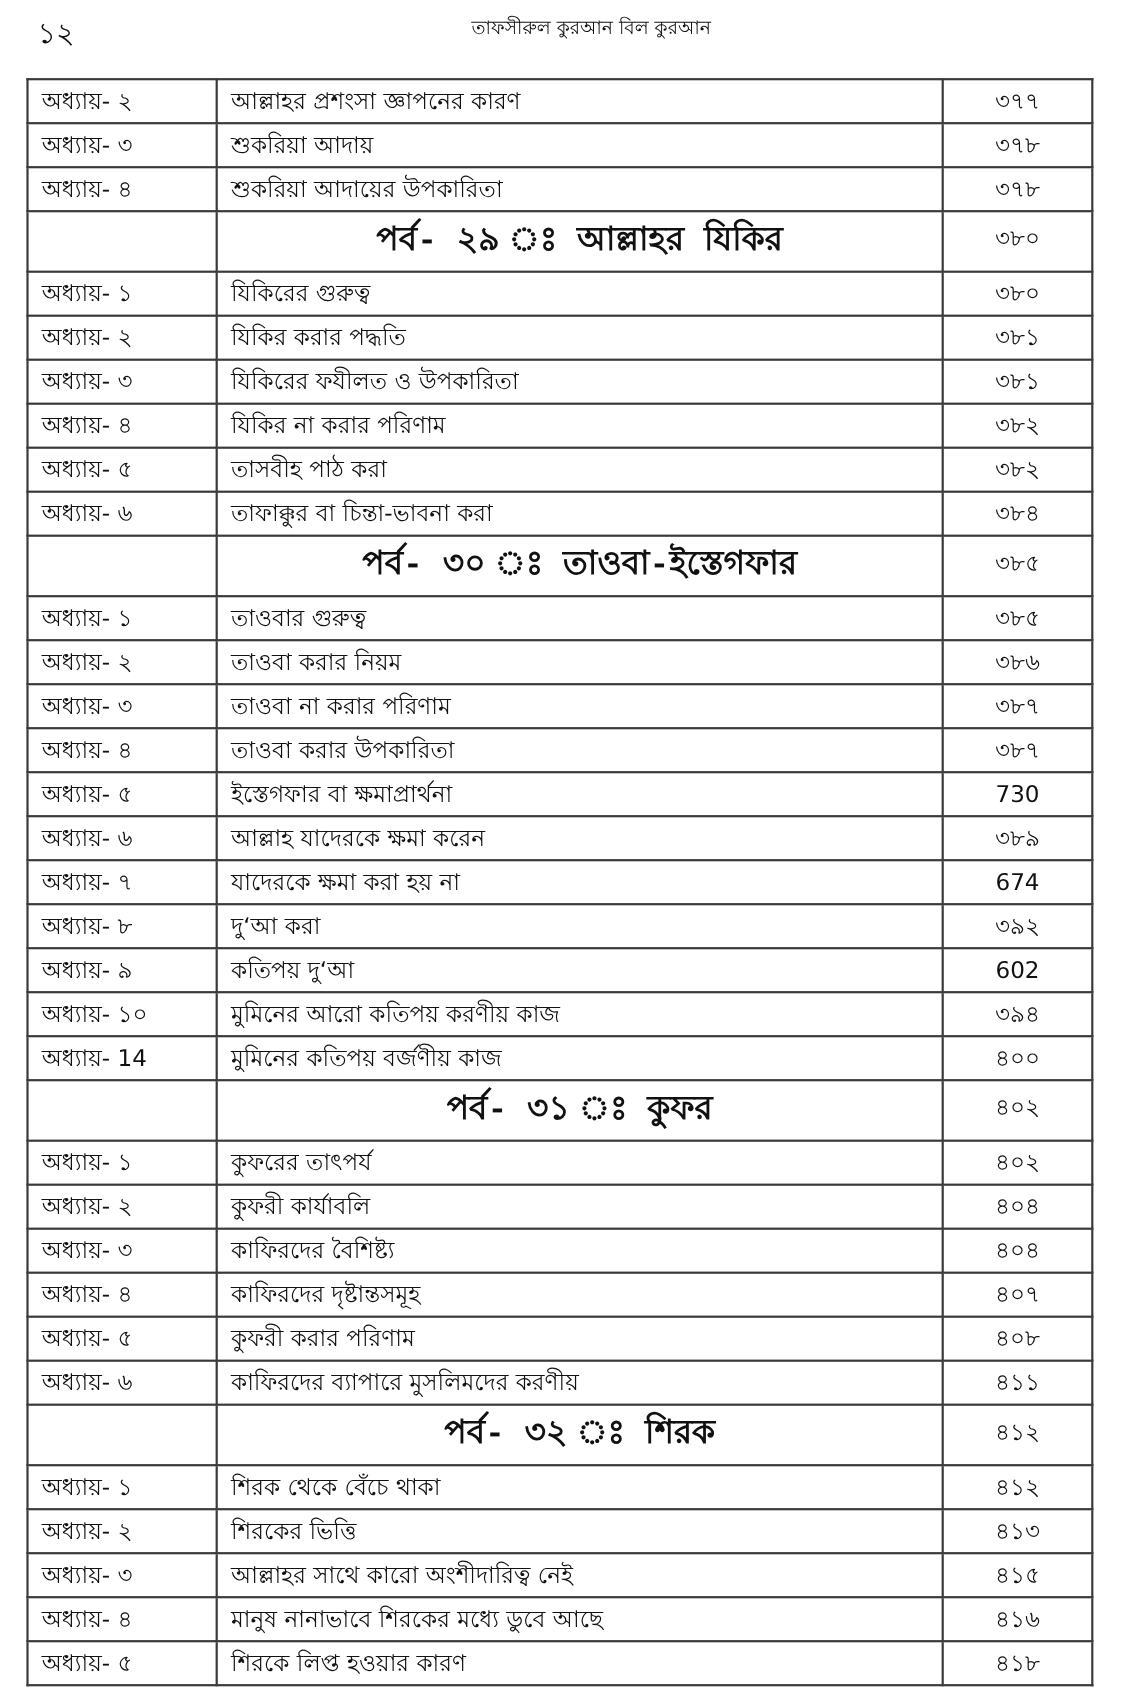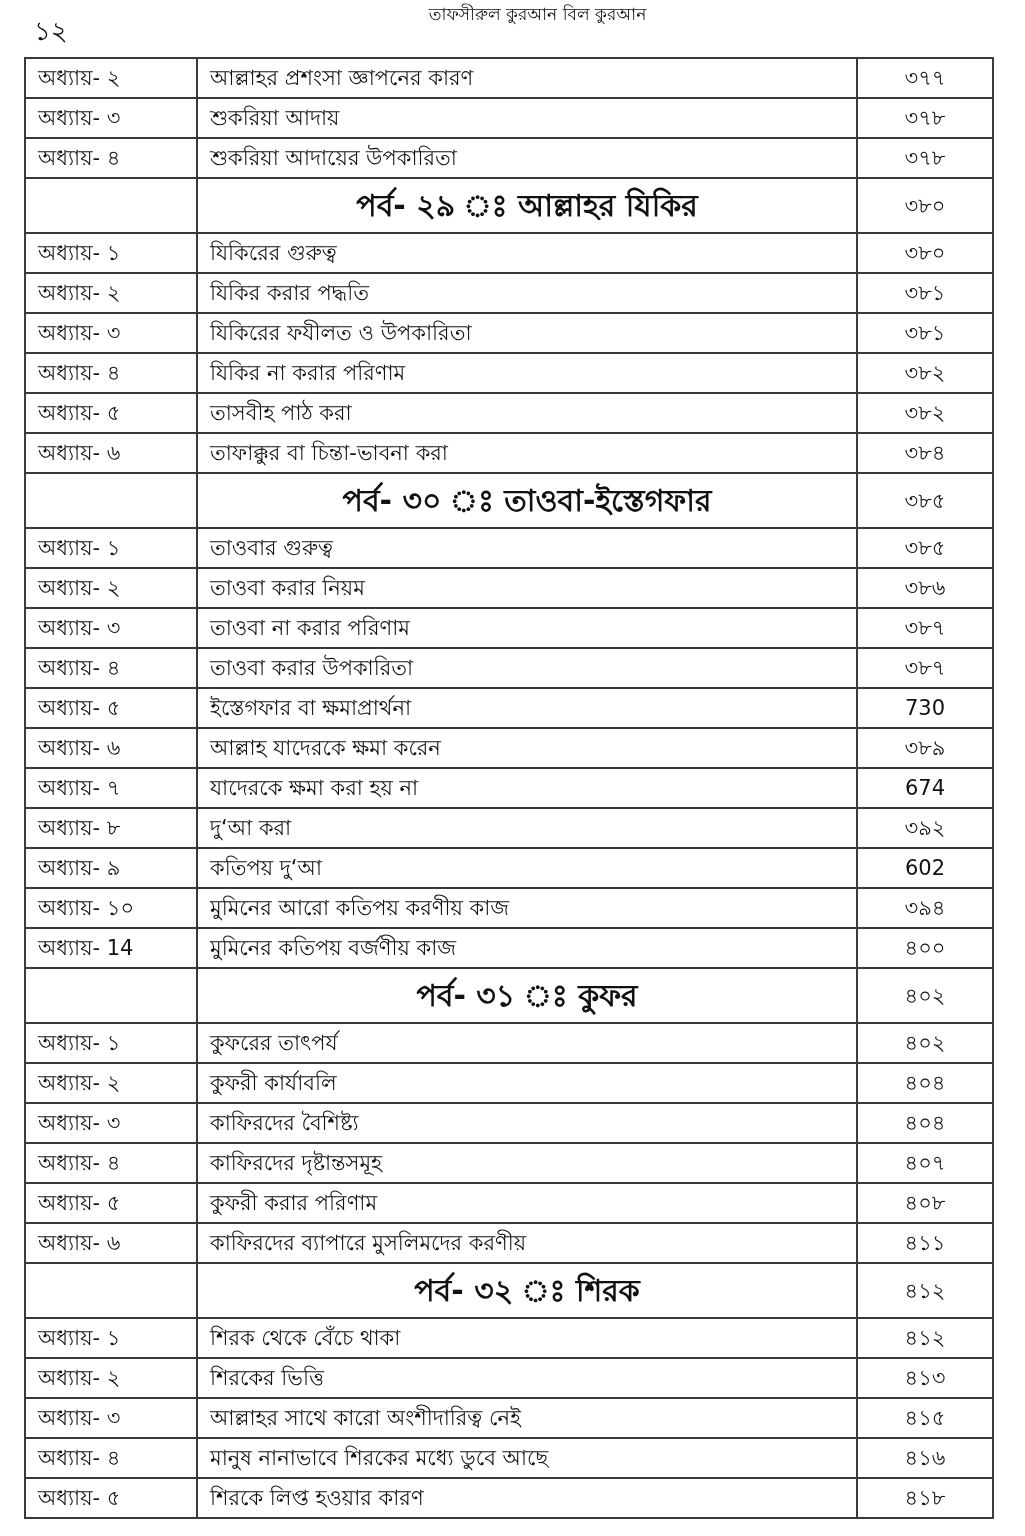--- a/index.html
+++ b/index.html
@@ -1,29 +1,29 @@
 <!DOCTYPE html>
 <html><head>
 <meta charset="utf-8">
 <style>
   html, body { margin: 0; padding: 0; background: #ffffff; }
   body { width: 1025px; height: 1536px; position: relative; overflow: hidden;
          font-family: "DejaVu Sans", "Liberation Sans", sans-serif; color: #111; }
   .page-number { position: absolute; left: 34px; top: 16px; font-size: 26px; line-height: 30px; }
-  .running-header { position: absolute; left: 0; right: 0; top: 2px; text-align: center;
+  .running-header { position: absolute; left: 0; right: 0; top: 14px; text-align: center;
                     font-size: 17px; line-height: 24px; padding-left: 50px; }
-  table.toc { position: absolute; left: 24px; top: 57px; width: 968px; border-collapse: collapse;
+  table.toc { position: absolute; left: 24px; top: 71px; width: 968px; border-collapse: collapse;
               table-layout: fixed; }
   table.toc td { border: 2px solid #3a3a3a; padding: 0 0 0 12px; font-size: 21px; line-height: 24px;
                  height: 38px; vertical-align: middle; white-space: nowrap; overflow: hidden; }
   table.toc col.c1 { width: 172px; }
   table.toc col.c2 { width: 660px; }
   table.toc col.c3 { width: 136px; }
   table.toc td.page { text-align: center; padding: 0; font-size: 21px; }
-  table.toc tr.part td { height: 53px; }
+  table.toc tr.part td { height: 53px; font-family: Liberation Mono, monospace; }
   table.toc tr.part td.title { text-align: center; font-weight: bold; font-size: 30px; padding: 0; }
 </style>
 </head>
 <body>
 
 <div class="page-number">১২</div>
 <div class="running-header">তাফসীরুল কুরআন বিল কুরআন</div>
 
 <table class="toc">
   <colgroup>

